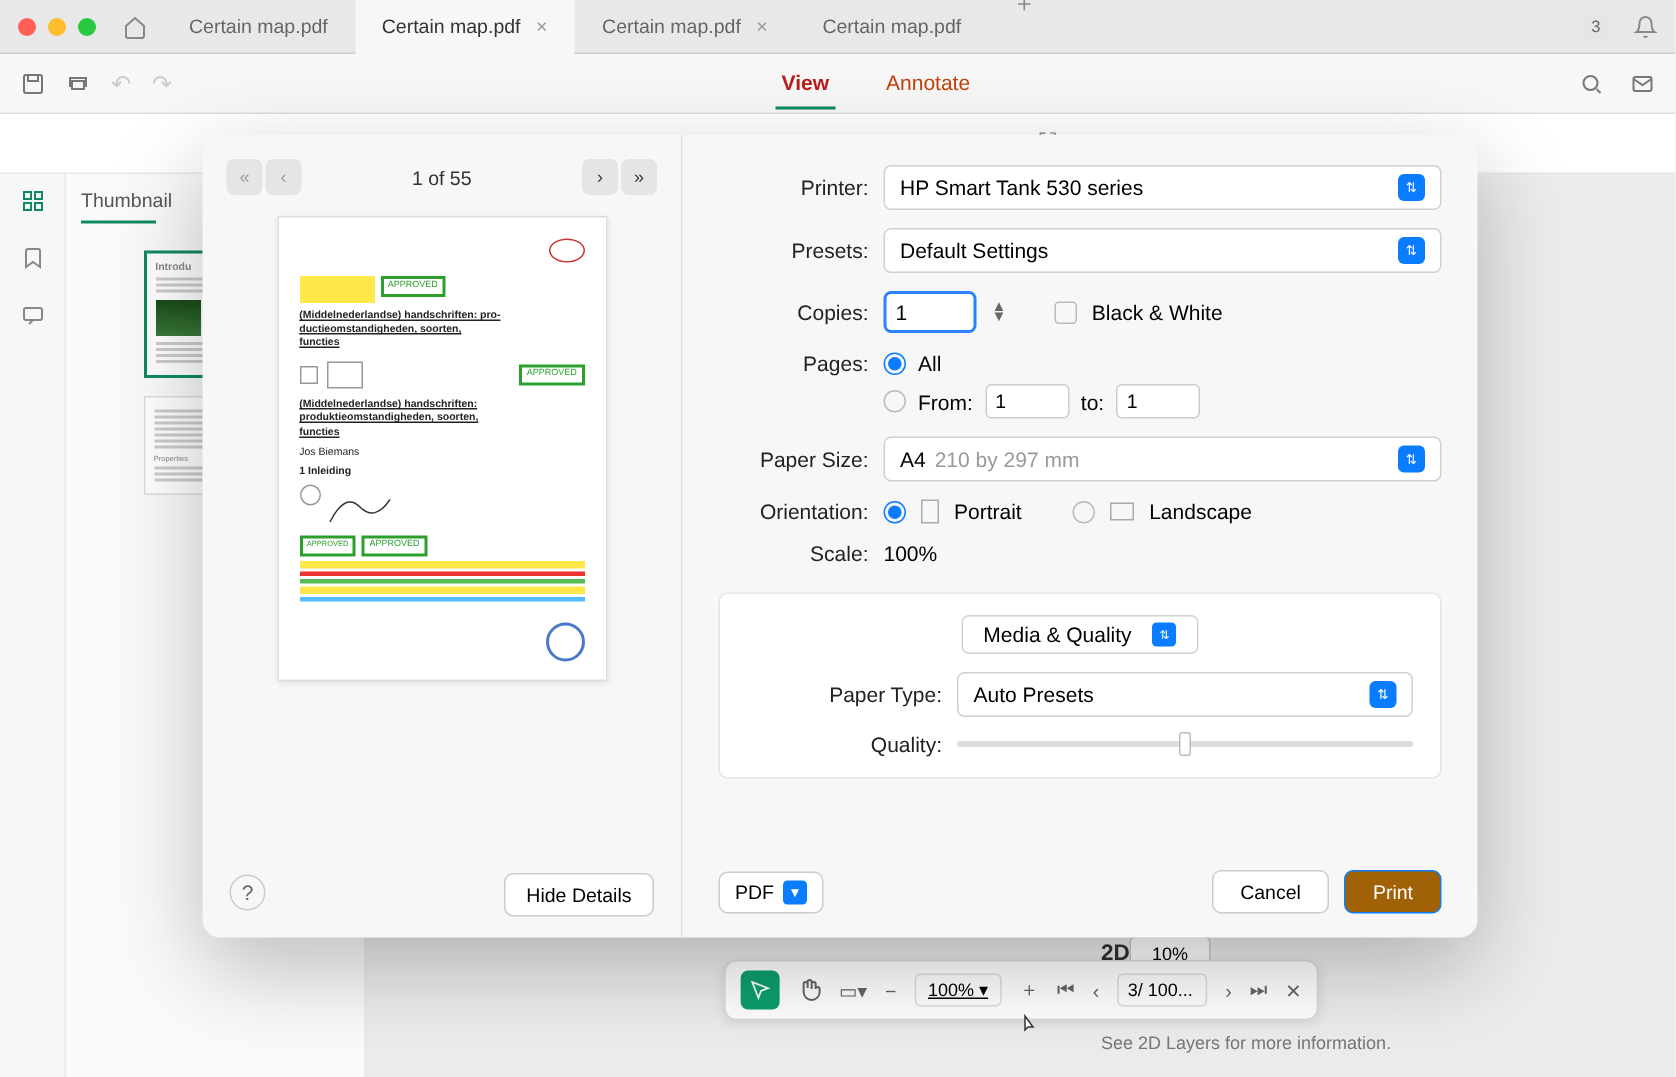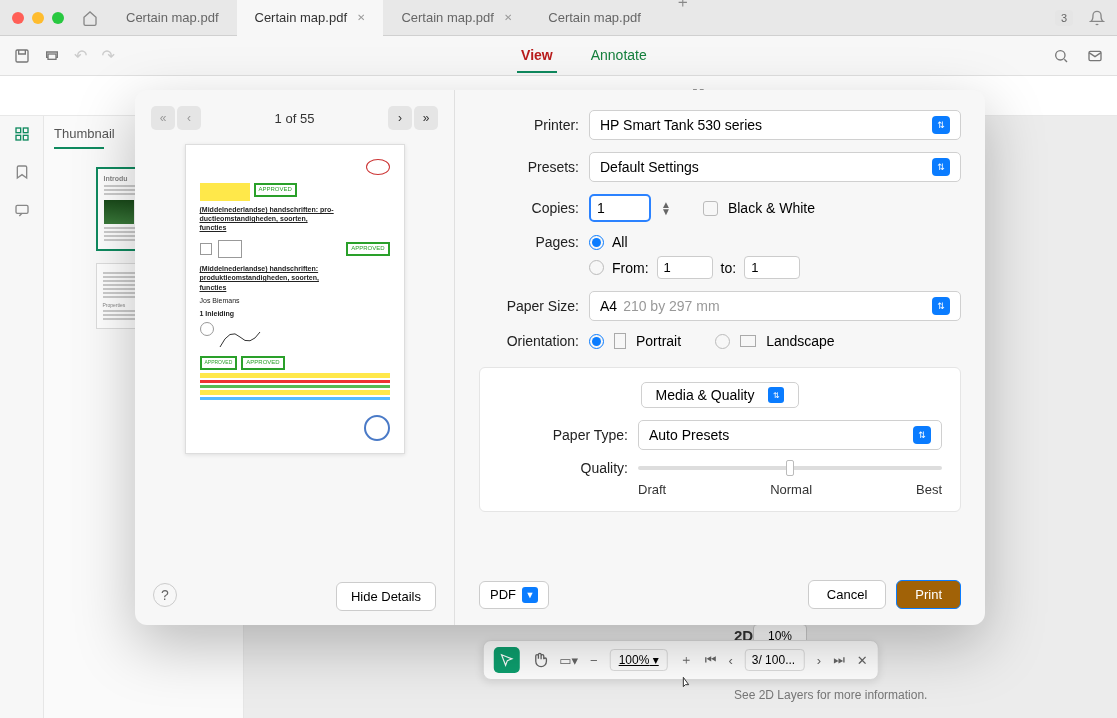--- a/index.html
+++ b/index.html
@@ -19,21 +19,21 @@
 .tab-close { font-size: 10px; color: #999; }
 .add-tab { margin-left: 6px; padding: 6px 10px; color: #888; cursor: pointer; }
 .title-right { display: flex; gap: 16px; align-items: center; }
 .badge3 { background: #e5e5e5; border-radius: 4px; padding: 2px 6px; font-size: 11px; color: #666; }
 
 
 .toolbar { height: 40px; background: #f7f7f7; display: flex; align-items: center; padding: 0 14px; border-bottom: 1px solid #e0e0e0; }
 .toolbar .left { display: flex; gap: 14px; align-items: center; }
 .toolbar .center { flex: 1; display: flex; justify-content: center; gap: 30px; }
 .toolbar .right { display: flex; gap: 18px; align-items: center; }
-.view-tab { font-size: 14px; color: #15803d; padding: 8px 4px; border-bottom: 2px solid transparent; cursor: pointer; }
+.view-tab { font-size: 14px; color: #c2410c; padding: 8px 4px; border-bottom: 2px solid transparent; cursor: pointer; }
 .view-tab.active { color: #b91c1c; border-bottom: 2px solid #0f8a5f; font-weight: 700; }
 .icon-btn { color: #777; cursor: pointer; }
 
 
 .toolbar2 { height: 40px; background: #fff; display: flex; align-items: center; justify-content: center; gap: 30px; border-bottom: 1px solid #e8e8e8; }
 
 
 .main { display: flex; height: calc(718px - 36px - 40px - 40px); }
 .leftrail { width: 44px; background: #f7f7f7; border-right: 1px solid #e6e6e6; display: flex; flex-direction: column; align-items: center; padding-top: 10px; gap: 22px; }
 .leftrail .rail-btn { color: #888; cursor: pointer; }
@@ -373,20 +373,24 @@
     <div class="pd-row">
       <span class="pd-label">Orientation:</span>
       <span class="pd-radio checked"></span>
       <span class="orient-ico" style="height:16px;width:12px"></span>
       <span style="font-size:14px">Portrait</span>
       <span style="width:14px"></span>
       <span class="pd-radio"></span>
       <span class="orient-ico" style="height:12px;width:16px"></span>
       <span style="font-size:14px">Landscape</span>
     </div>
+    <div class="pd-row">
+      <span class="pd-label">Scale:</span>
+      <span style="font-size:14px">100%</span>
+    </div>
 
     <div class="pd-media-section">
       <div class="pd-media-head">
         <div class="pd-media-select">
           <span>Media &amp; Quality</span>
           <span class="arrows" style="background:#0a7cff;color:#fff;border-radius:3px;width:16px;height:16px;display:flex;align-items:center;justify-content:center;font-size:8px">⇅</span>
         </div>
       </div>
       <div class="pd-row">
         <span class="pd-label" style="width:130px">Paper Type:</span>
@@ -394,25 +398,20 @@
           <span>Auto Presets</span>
           <span class="arrows">⇅</span>
         </div>
       </div>
       <div class="pd-row" style="margin-top:10px">
         <span class="pd-label" style="width:130px">Quality:</span>
         <div class="pd-slider-track">
           <div class="pd-slider-thumb"></div>
         </div>
       </div>
-      <div class="pd-slider-labels" style="margin-left:140px">
-        <span>Draft</span>
-        <span>Normal</span>
-        <span>Best</span>
-      </div>
     </div>
 
     <div class="pd-footer">
       <div class="pd-pdfbtn">
         <span>PDF</span>
         <span class="dd">▼</span>
       </div>
       <div class="pd-actions">
         <button class="pd-btn">Cancel</button>
         <button class="pd-btn primary">Print</button>

